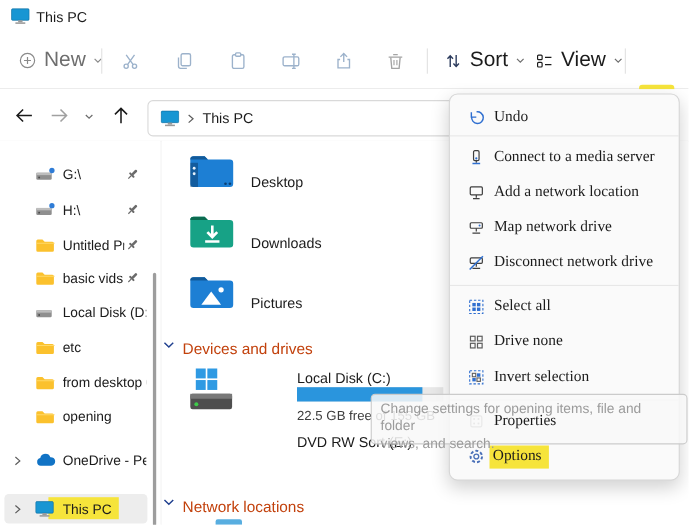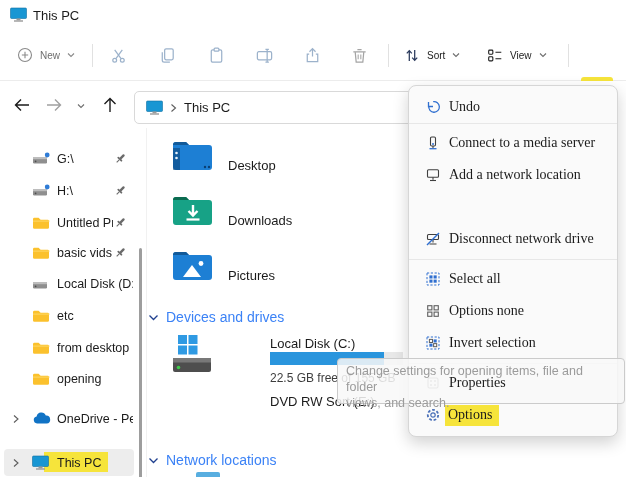--- a/index.html
+++ b/index.html
@@ -7,21 +7,21 @@
        font-family:"Liberation Sans", sans-serif;color:#1b1b1b;}
   .abs{position:absolute;}
   svg{display:block;}
   
   .titlebar{left:0;top:0;width:626px;height:30px;background:#fff;}
   .title-text{left:33px;top:8px;font-size:13px;}
   
   .toolbar{left:0;top:30px;width:626px;height:50px;background:#fff;border-bottom:1px solid #ececec;}
   .tbtn{position:absolute;top:0;height:50px;display:flex;align-items:center;gap:6px;cursor:default;}
   .tsep{position:absolute;top:14px;width:1px;height:23px;background:#e1e1e1;}
-  .tlabel{font-size:10px;color:#1b1b1b;}
+  .tlabel{font-size:19px;color:#1b1b1b;}
   .tlabel.dim{color:#6e6e6e;}
   .more-hl{position:absolute;left:581px;top:47px;width:32px;height:21px;background:#f6e43b;border-radius:3px;
            display:flex;align-items:center;justify-content:center;}
   
   .addressbar{left:0;top:81px;width:626px;height:47px;background:#fff;border-bottom:1px solid #f0f0f0;}
   .crumbbox{position:absolute;left:134px;top:10px;width:479px;height:33px;border:1px solid #d9d9d9;
             border-radius:5px;background:#fff;display:flex;align-items:center;padding-left:11px;box-sizing:border-box;gap:7px;}
   .crumb-text{font-size:13px;}
   
   .sidebar{left:0;top:128px;width:146px;height:349px;background:#fff;}
@@ -31,21 +31,21 @@
   .slbl{position:absolute;left:57px;width:76px;font-size:12.5px;white-space:nowrap;overflow:hidden;}
   .pin{position:absolute;left:114px;}
   .pc-pill{position:absolute;left:4px;top:321px;width:130px;height:27px;background:#ededed;border-radius:4px;}
   .pc-hl{position:absolute;left:44px;top:324px;width:64px;height:20px;background:#f6e43b;}
   .sb-thumb{position:absolute;left:139px;top:120px;width:3px;height:230px;background:#9d9d9d;border-radius:2px;}
   .pane-line{position:absolute;left:146px;top:128px;width:1px;height:349px;background:#f1f1f1;}
   
   .content{left:147px;top:128px;width:479px;height:349px;background:#fff;}
   .qrow{position:absolute;display:flex;align-items:center;gap:14px;cursor:default;}
   .qrow .qlbl{font-size:13px;margin-top:20px;}
-  .sect{position:absolute;display:flex;align-items:center;gap:7px;color:#3b82f6;font-size:14px;cursor:default;}
+  .sect{position:absolute;display:flex;gap:7px;color:#c2410c;font-size:14px;cursor:default;}
   .drv-name{position:absolute;font-size:13px;}
   .bar{position:absolute;left:270px;top:352px;width:133px;height:13px;background:#e8e8e8;}
   .bar-fill{height:100%;background:#2a95dd;width:85%;}
   .capacity{position:absolute;left:270px;top:371px;font-size:12px;color:#3d3d3d;}
   
   .menu{left:408px;top:85px;width:210px;height:352px;background:#fafafa;border:1px solid #d6d6d6;
         border-radius:8px;box-shadow:0 6px 16px rgba(0,0,0,.18);box-sizing:border-box;}
   .mitem{position:absolute;left:0;width:208px;height:32px;display:flex;align-items:center;cursor:default;font-family:Liberation Serif, serif;}
   .mitem .mic{position:absolute;left:16px;}
   .mitem .mlbl{position:absolute;left:40px;font-size:14px;color:#1b1b1b;white-space:nowrap;}
@@ -397,20 +397,28 @@
       <span class="mlbl">Connect to a media server</span>
     </div>
     <div class="mitem" style="top:73px">
       <svg class="mic" width="16" height="16" viewBox="0 0 16 16">
         <rect x="2.5" y="2.8" width="11" height="7.4" rx="1" fill="none" stroke="#3f3f3f" stroke-width="1.1"></rect>
         <path d="M8 10.2 v2.6" stroke="#3f3f3f" stroke-width="1.1"></path>
           <path d="M5 13.5 h6" stroke="#3f3f3f" stroke-width="1.1"></path>
         </svg>
       <span class="mlbl">Add a network location</span>
     </div>
+    <div class="mitem" style="top:105px">
+      <svg class="mic" width="16" height="16" viewBox="0 0 16 16">
+        <rect x="2.5" y="3.5" width="11" height="5" rx="1" fill="none" stroke="#3f3f3f" stroke-width="1.1"></rect>
+        <circle cx="11" cy="6" r=".9" fill="#2f6fd0"></circle>
+          <path d="M8 8.5 v3 M4.5 13 h7" stroke="#3f3f3f" stroke-width="1.1"></path>
+        </svg>
+      <span class="mlbl">Map network drive</span>
+    </div>
     <div class="mitem" style="top:137px">
       <svg class="mic" width="16" height="16" viewBox="0 0 16 16">
         <rect x="2.5" y="3.5" width="11" height="5" rx="1" fill="none" stroke="#3f3f3f" stroke-width="1.1"></rect>
         <path d="M8 8.5 v3 M4.5 13 h7" stroke="#3f3f3f" stroke-width="1.1"></path>
         <path d="M2 14 L14 2" stroke="#2f6fd0" stroke-width="1.4"></path>
         </svg>
       <span class="mlbl">Disconnect network drive</span>
     </div>
     <div class="msep" style="top:173px"></div>
 
@@ -424,21 +432,21 @@
         </svg>
       <span class="mlbl">Select all</span>
     </div>
     <div class="mitem" style="top:209px">
       <svg class="mic" width="16" height="16" viewBox="0 0 16 16">
         <rect x="2.7" y="2.7" width="4.2" height="4.2" fill="none" stroke="#5f5f5f" stroke-width="1.1"></rect>
         <rect x="9.1" y="2.7" width="4.2" height="4.2" fill="none" stroke="#5f5f5f" stroke-width="1.1"></rect>
         <rect x="2.7" y="9.1" width="4.2" height="4.2" fill="none" stroke="#5f5f5f" stroke-width="1.1"></rect>
         <rect x="9.1" y="9.1" width="4.2" height="4.2" fill="none" stroke="#5f5f5f" stroke-width="1.1"></rect>
         </svg>
-      <span class="mlbl">Options none</span>
+      <span class="mlbl">Drive none</span>
     </div>
     <div class="mitem" style="top:241px">
       <svg class="mic" width="16" height="16" viewBox="0 0 16 16">
         <rect x="2" y="2" width="12" height="12" fill="none" stroke="#2f6fd0" stroke-width="1" stroke-dasharray="2.2 1.6"></rect>
         <rect x="4.4" y="4.4" width="3.1" height="3.1" fill="none" stroke="#5f5f5f" stroke-width="1"></rect>
         <rect x="8.6" y="4.4" width="3.1" height="3.1" fill="#2f6fd0"></rect>
         <rect x="4.4" y="8.6" width="3.1" height="3.1" fill="#2f6fd0"></rect>
         <rect x="8.6" y="8.6" width="3.1" height="3.1" fill="none" stroke="#5f5f5f" stroke-width="1"></rect>
         </svg>
       <span class="mlbl">Invert selection</span>

